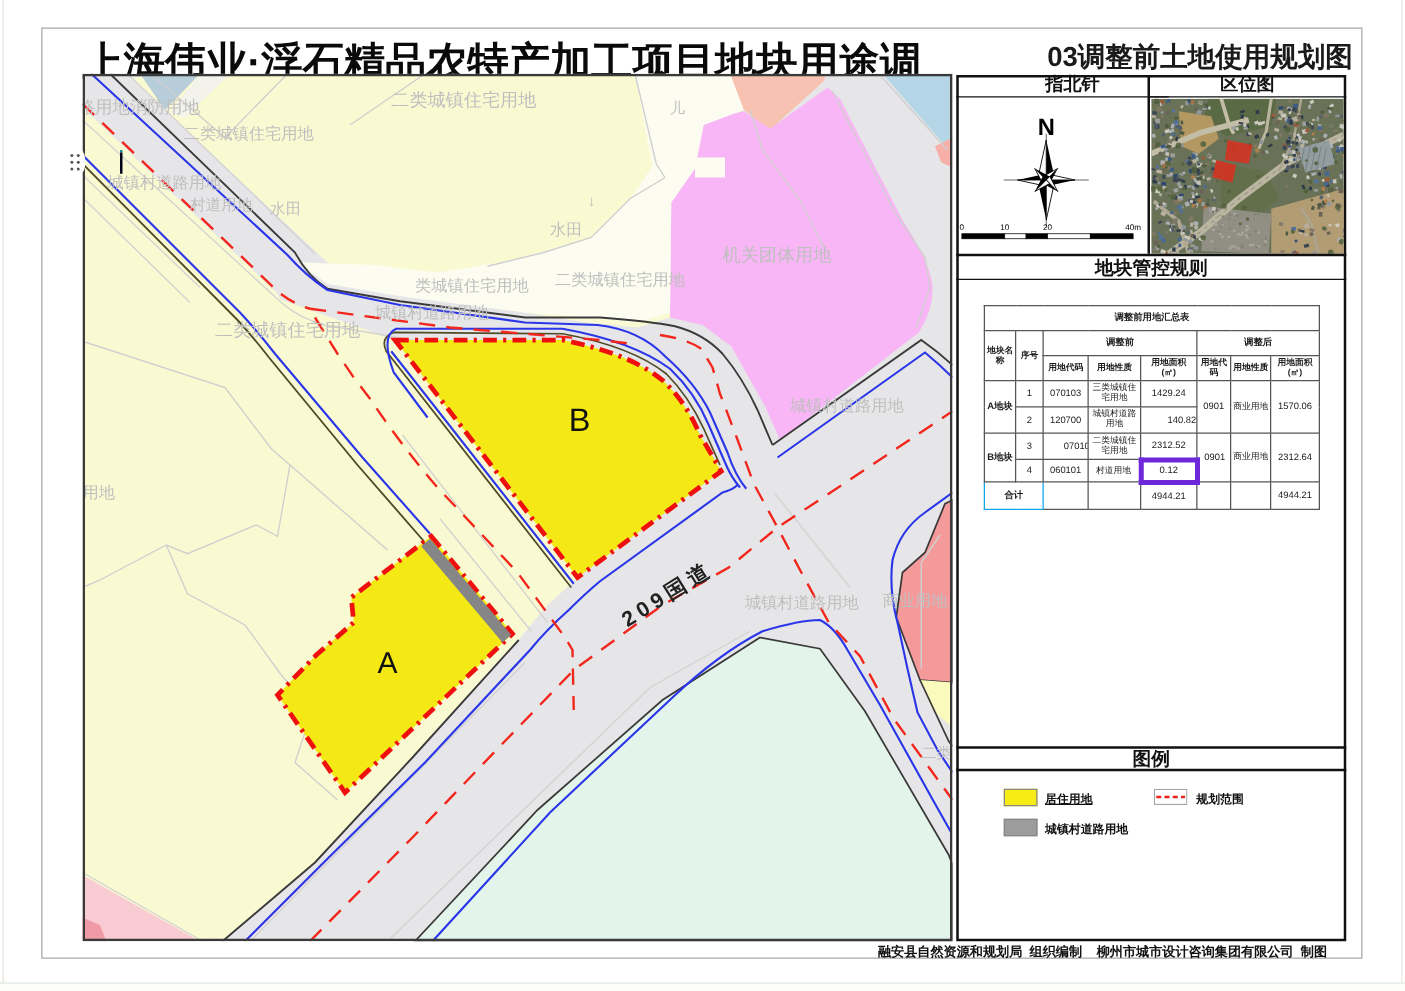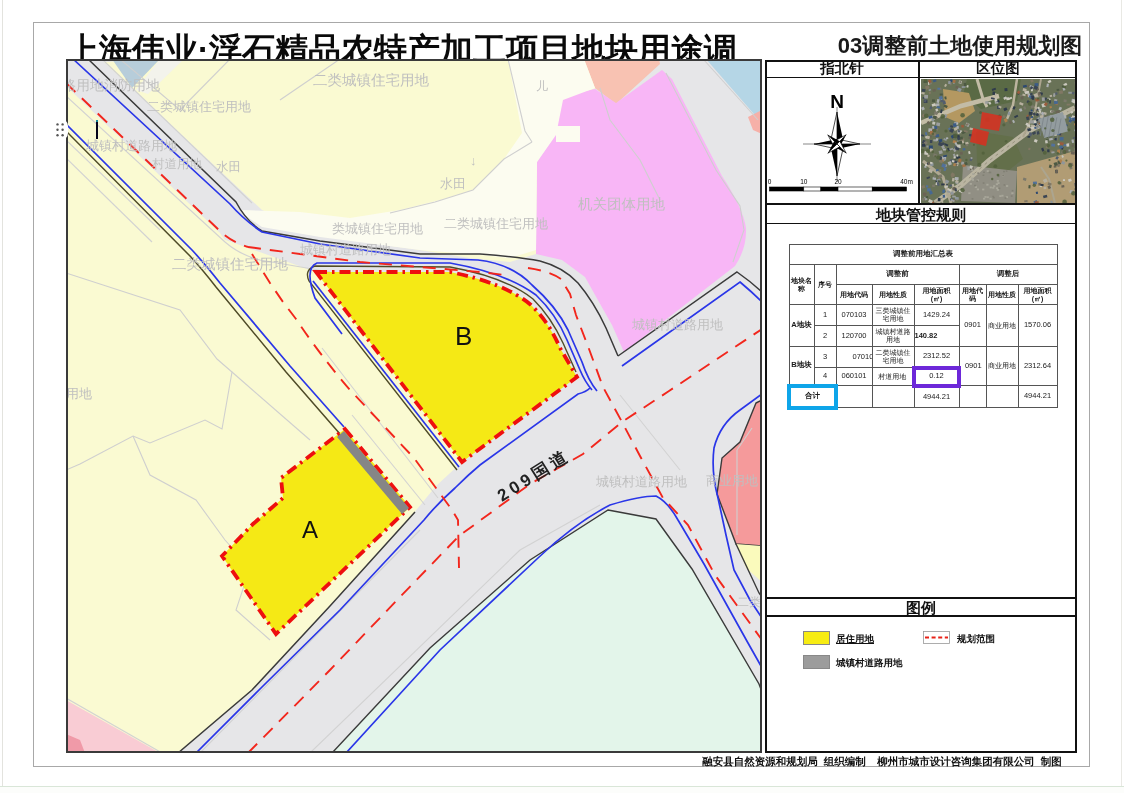--- a/index.html
+++ b/index.html
@@ -149,21 +149,21 @@
 <text x="302" y="538" font-size="24" fill="#111">A</text>
 
 <text x="455" y="345" font-size="26" fill="#111">B</text>
 
 <rect x="67" y="60" width="694" height="692" fill="none" stroke="#3a3a3a" stroke-width="2"></rect>
 </svg>
 </div>
 
 <div class="abs" style="left:765px;top:60px;width:312px;height:693px;border:2px solid #111;box-sizing:border-box;background:#fff;"></div>
 
-<div class="abs" style="left:765px;top:60px;width:154px;height:17px;border-bottom:1.5px solid #111;text-align:center;font-size:14.5px;font-weight:bold;color:#111;line-height:17px;">指北针</div>
+<div class="abs" style="left:765px;top:60px;width:154px;height:17px;border-bottom:1.5px solid #111;text-align:center;font-size:14.5px;font-weight:bold;color:#111;line-height:17px;padding-left:16px;">指北针</div>
 
 <div class="abs" style="left:919px;top:60px;width:158px;height:17px;border-bottom:1.5px solid #111;text-align:center;font-size:14.5px;font-weight:bold;color:#111;line-height:17px;">区位图</div>
 
 <div class="abs" style="left:918px;top:60px;width:2px;height:143px;background:#111;"></div>
 
 <svg class="abs" style="left:765px;top:77px;" width="153" height="126" viewBox="0 0 153 126">
     <line x1="38" y1="67" x2="106" y2="67" stroke="#555" stroke-width="0.7"></line>
     <line x1="72" y1="30" x2="72" y2="105" stroke="#555" stroke-width="0.7"></line>
     <polygon fill="#000" points="72,35 72,67 79,67"></polygon>
     <polygon fill="#fff" stroke="#000" stroke-width="0.7" points="72,35 72,67 65,67"></polygon>
@@ -851,40 +851,40 @@
 <td style="border:1px solid #555;text-align:center;font-size:7px;">三类城镇住宅用地</td>
 <td style="border:1px solid #555;text-align:center;font-size:7.5px;">1429.24</td>
 <td rowspan="2" style="border:1px solid #555;text-align:center;font-size:7.5px;">0901</td>
 <td rowspan="2" style="border:1px solid #555;text-align:center;font-size:7px;">商业用地</td>
 <td rowspan="2" style="border:1px solid #555;text-align:center;font-size:7.5px;">1570.06</td>
       </tr>
 <tr style="height:21px">
 <td style="border:1px solid #555;text-align:center;font-size:7.5px;">2</td>
 <td style="border:1px solid #555;text-align:center;font-size:7.5px;">120700</td>
 <td style="border:1px solid #555;text-align:center;font-size:7px;">城镇村道路用地</td>
-<td style="border:1px solid #555;text-align:left;font-size:7.5px;font-weight:bold;">140.82</td>
+<td style="border:1px solid #555;text-align:right;font-size:7.5px;">140.82</td>
       </tr>
 <tr style="height:21px">
 <td rowspan="2" style="border:1px solid #555;text-align:center;font-size:7.5px;font-weight:bold;">B地块</td>
 <td style="border:1px solid #555;text-align:center;font-size:7.5px;">3</td>
 <td style="border:1px solid #555;text-align:center;font-size:7.5px;padding-left:16px;">070102</td>
 <td style="border:1px solid #555;text-align:center;font-size:7px;">二类城镇住宅用地</td>
 <td style="border:1px solid #555;text-align:center;font-size:7.5px;">2312.52</td>
 <td rowspan="2" style="border:1px solid #555;text-align:center;font-size:7.5px;">0901</td>
 <td rowspan="2" style="border:1px solid #555;text-align:center;font-size:7px;">商业用地</td>
 <td rowspan="2" style="border:1px solid #555;text-align:center;font-size:7.5px;">2312.64</td>
       </tr>
 <tr style="height:18px">
 <td style="border:1px solid #555;text-align:center;font-size:7.5px;">4</td>
 <td style="border:1px solid #555;text-align:center;font-size:7.5px;">060101</td>
 <td style="border:1px solid #555;text-align:center;font-size:7px;">村道用地</td>
 <td style="border:4px solid #6d28d9;text-align:center;font-size:7.5px;">0.12</td>
       </tr>
 <tr style="height:22px">
-<td colspan="2" style="border:4px solid #0ea5e9;text-align:center;font-size:7.5px;font-weight:bold;">合计</td>
+<td colspan="2" style="border:1px solid #0ea5e9;text-align:center;font-size:7.5px;font-weight:bold;">合计</td>
 <td style="border:1px solid #555;"></td>
 <td style="border:1px solid #555;"></td>
 <td style="border:1px solid #555;text-align:center;font-size:7.5px;">4944.21</td>
 <td style="border:1px solid #555;"></td>
 <td style="border:1px solid #555;"></td>
 <td style="border:1px solid #555;text-align:center;font-size:7.5px;">4944.21</td>
       </tr>
 </tbody>
   </table>
 

